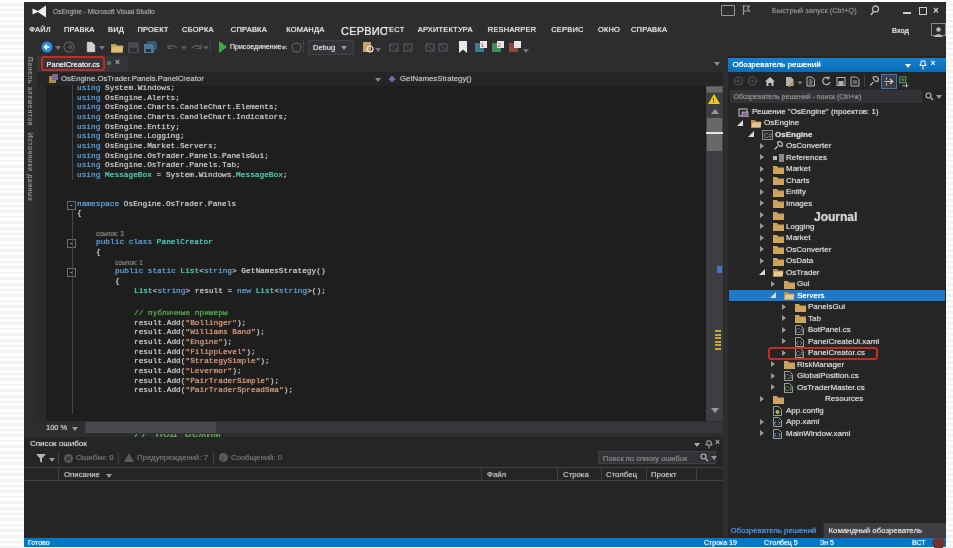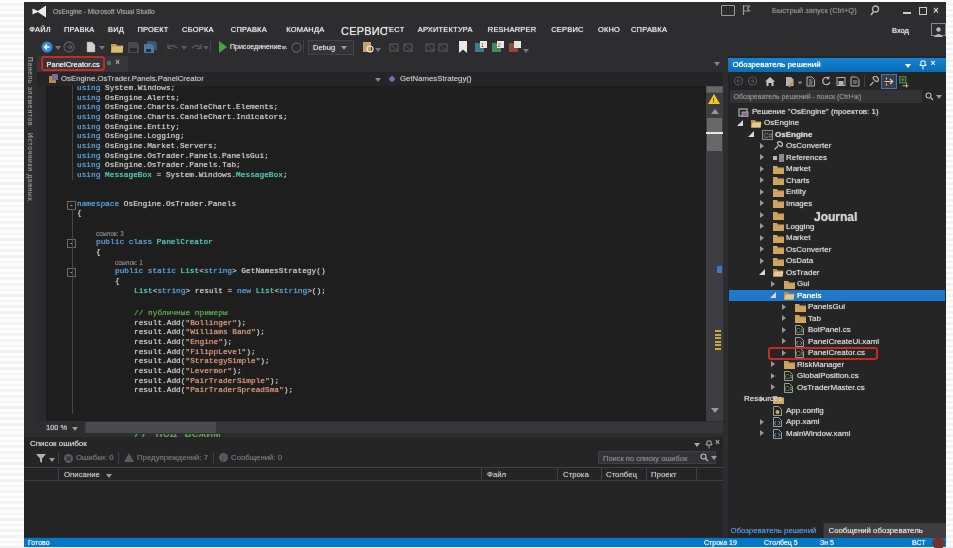--- a/index.html
+++ b/index.html
@@ -424,21 +424,21 @@
       <path d="M0 1 h4 l1 1.5 h6 v6.5 h-11 z" fill="#cfa45f"></path>
       <path d="M0 3.5 h11" stroke="#c09a55" stroke-width=".7"></path>
     </svg>
 <div class="ab" style="left:797px;top:279.3px;color:#cfcfcf;font-size:8px;font-weight:normal;">Gui</div>
 <div class="ab" style="left:728.5px;top:289.8px;width:216.5px;height:11.4px;background:#2079c8;"></div>
 <div class="ab tri-se" style="left:770px;top:292.0px;"></div>
 <svg class="ab" style="left:784px;top:291.0px" width="11" height="9">
       <path d="M0 1 h4 l1 1.5 h5 v6 h-10 z" fill="#b88d4e"></path>
       <path d="M1.5 3.5 h9 l-1.2 5 h-9 z" fill="#e6c992"></path>
     </svg>
-<div class="ab" style="left:797px;top:290.8px;color:#ffffff;font-size:8px;font-weight:normal;">Panels</div>
+<div class="ab" style="left:797px;top:290.8px;color:#ffffff;font-size:8px;font-weight:normal;">Servers</div>
 <div class="ab tri-r" style="left:782px;top:303.5px;"></div>
 <svg class="ab" style="left:795px;top:302.5px" width="11" height="9">
       <path d="M0 1 h4 l1 1.5 h6 v6.5 h-11 z" fill="#cfa45f"></path>
       <path d="M0 3.5 h11" stroke="#c09a55" stroke-width=".7"></path>
     </svg>
 <div class="ab" style="left:808px;top:302.3px;color:#cfcfcf;font-size:8px;font-weight:normal;">PanelsGui</div>
 <div class="ab tri-r" style="left:782px;top:315.0px;"></div>
 <svg class="ab" style="left:795px;top:314.0px" width="11" height="9">
       <path d="M0 1 h4 l1 1.5 h6 v6.5 h-11 z" fill="#cfa45f"></path>
       <path d="M0 3.5 h11" stroke="#c09a55" stroke-width=".7"></path>
@@ -478,21 +478,21 @@
 <svg class="ab" style="left:784px;top:382.5px" width="9" height="10">
       <path d="M0.5 0.5 h5 l3 3 v6 h-8 z" fill="none" stroke="#aaa" stroke-width=".9"></path>
       <text x="0.8" y="8.4" font-size="6.3" fill="#6a9a5a">C#</text>
     </svg>
 <div class="ab" style="left:797px;top:382.8px;color:#cfcfcf;font-size:8px;font-weight:normal;">OsTraderMaster.cs</div>
 <div class="ab tri-r" style="left:760px;top:395.5px;"></div>
 <svg class="ab" style="left:773px;top:394.5px" width="11" height="9">
       <path d="M0 1 h4 l1 1.5 h6 v6.5 h-11 z" fill="#cfa45f"></path>
       <path d="M0 3.5 h11" stroke="#c09a55" stroke-width=".7"></path>
     </svg>
-<div class="ab" style="left:744px;top:394.3px;color:#cfcfcf;font-size:8px;font-weight:normal;">Resources</div>
+<div class="ab" style="left:825px;top:394.3px;color:#cfcfcf;font-size:8px;font-weight:normal;">Resources</div>
 <svg class="ab" style="left:773px;top:405.5px" width="9" height="10">
       <path d="M0.5 0.5 h5 l3 3 v6 h-8 z" fill="none" stroke="#aaa" stroke-width=".9"></path>
       <circle cx="4.5" cy="6" r="2" fill="#b8b84a"></circle>
     </svg>
 <div class="ab" style="left:786px;top:405.8px;color:#cfcfcf;font-size:8px;font-weight:normal;">App.config</div>
 <div class="ab tri-r" style="left:760px;top:418.5px;"></div>
 <svg class="ab" style="left:773px;top:417.0px" width="9" height="10">
       <path d="M0.5 0.5 h5 l3 3 v6 h-8 z" fill="none" stroke="#aaa" stroke-width=".9"></path>
       <path d="M3 4 L1.5 6 L3 8 M5.5 4 L7 6 L5.5 8" stroke="#5a9ad6" stroke-width=".9" fill="none"></path>
     </svg>
@@ -500,21 +500,21 @@
 <div class="ab tri-r" style="left:760px;top:430.0px;"></div>
 <svg class="ab" style="left:773px;top:428.5px" width="9" height="10">
       <path d="M0.5 0.5 h5 l3 3 v6 h-8 z" fill="none" stroke="#aaa" stroke-width=".9"></path>
       <path d="M3 4 L1.5 6 L3 8 M5.5 4 L7 6 L5.5 8" stroke="#5a9ad6" stroke-width=".9" fill="none"></path>
     </svg>
 <div class="ab" style="left:786px;top:428.8px;color:#cfcfcf;font-size:8px;font-weight:normal;">MainWindow.xaml</div>
 <div class="ab" style="left:727.5px;top:523px;width:218.5px;height:14.5px;background:#2d2d30;"></div>
 <div class="ab" style="left:727.5px;top:523px;width:95px;height:14.5px;background:#252526;"></div>
 <div class="ab" style="left:730.5px;top:526px;color:#4b8fd6;font-size:7.8px;">Обозреватель решений</div>
 <div class="ab" style="left:823.5px;top:523px;width:122px;height:14.5px;background:#3e3e42;"></div>
-<div class="ab" style="left:828.5px;top:526px;color:#d8d8d8;font-size:7.8px;">Сообщений обозреватель</div>
+<div class="ab" style="left:828.5px;top:526px;color:#d8d8d8;font-size:7.8px;">Командный обозреватель</div>
 <div class="ab" style="left:24px;top:538px;width:922px;height:9px;background:#0079cb;"></div>
 <div class="ab" style="left:28px;top:539px;color:#e8f2fa;font-size:7px;">Готово</div>
 <div class="ab" style="left:704px;top:539px;color:#e8f2fa;font-size:7px;">Строка 19</div>
 <div class="ab" style="left:764px;top:539px;color:#e8f2fa;font-size:7px;">Столбец 5</div>
 <div class="ab" style="left:820px;top:539px;color:#e8f2fa;font-size:7px;">Зн 5</div>
 <div class="ab" style="left:912px;top:539px;color:#e8f2fa;font-size:7px;">ВСТ</div>
 <div class="ab" style="left:932px;top:536.5px;width:13px;height:12px;border-radius:50%;background:#6e3431;"></div>
 <div class="ab" style="left:41px;top:55.5px;width:64px;height:15px;border:2.5px solid #c52b20;border-radius:3px;box-sizing:border-box;"></div>
 <div class="ab" style="left:768px;top:347px;width:110px;height:13px;border:2.5px solid #c52b20;border-radius:3px;box-sizing:border-box;"></div>
 </div>

